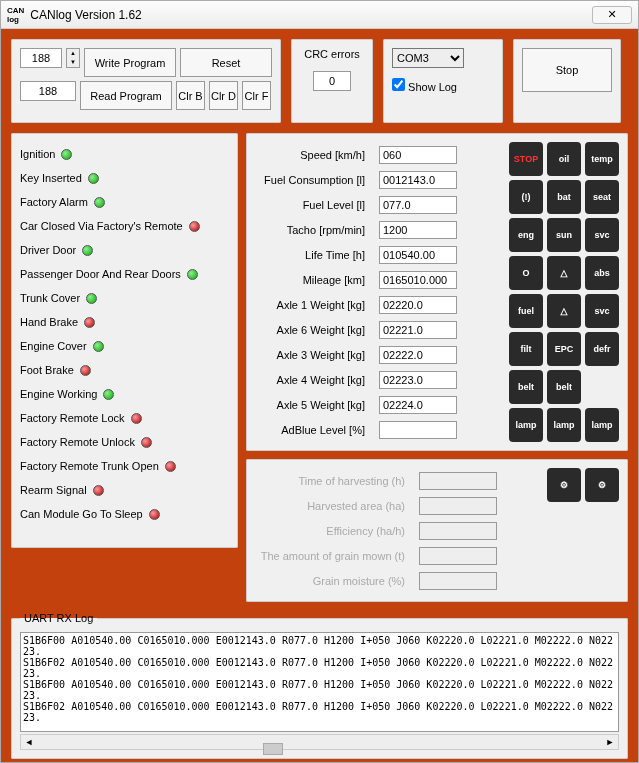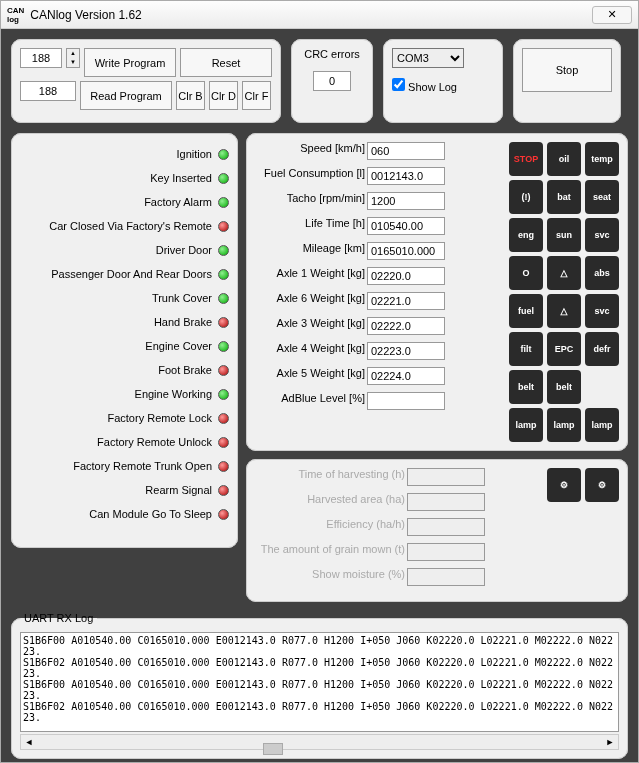--- a/index.html
+++ b/index.html
@@ -1,24 +1,24 @@
 <!DOCTYPE html>
 <html><head>
 <meta charset="utf-8">
 <style>
 * { box-sizing: border-box; margin: 0; padding: 0; }
 body { font-family: "Segoe UI", Tahoma, sans-serif; font-size: 11px; background: #f0f0f0; width: 639px; height: 763px; }
-.window { background: #404040; border: 1px solid #aaa; width: 639px; height: 763px; }
+.window { background: #c2410c; border: 1px solid #aaa; width: 639px; height: 763px; }
 .titlebar { display: flex; align-items: center; height: 28px; padding: 0 6px; background: linear-gradient(#fdfdfd,#ececec); border-bottom: 1px solid #ccc; }
 .titlebar .logo { font-size: 8px; font-weight: bold; margin-right: 6px; }
 .titlebar .title { font-size: 12px; }
 .titlebar .spacer { flex: 1; }
 .closebtn { border: 1px solid #bbb; border-radius: 3px; width: 40px; height: 18px; display: flex; align-items: center; justify-content: center; font-size: 11px; background: #f7f7f7; }
 .content { padding: 10px; }
-fieldset.box { border: 1px solid #ccc; border-radius: 10px; background: #f0f0f0; padding: 8px; }
+fieldset.box { border: 1px solid #ccc; border-radius: 2px; background: #f0f0f0; padding: 8px; }
 .toprow { display: flex; gap: 10px; }
 .topctrl { width: 252px; }
 .topctrl .r { display: flex; gap: 4px; margin-bottom: 4px; }
 .numinput { width: 42px; height: 20px; font-size: 11px; text-align: center; border: 1px solid #999; }
 .spinner { width: 14px; height: 20px; display: flex; flex-direction: column; border: 1px solid #999; }
 .spinner div { flex: 1; font-size: 6px; text-align: center; line-height: 8px; background: #eee; }
 .btn { border: 1px solid #999; background: #f7f7f7; height: 29px; font-size: 11px; cursor: pointer; }
 .wbtn { width: 92px; }
 .wbtn2 { width: 92px; }
 .smbtn { width: 29px; }
@@ -26,28 +26,28 @@
 .crcbox .lab { font-size: 11px; margin-bottom: 11px; }
 .crcbox .val { width: 38px; height: 20px; border: 1px solid #999; margin: 0 auto; text-align: center; line-height: 18px; background: #fff; }
 .combox { width: 120px; }
 .combox select { width: 72px; height: 20px; font-size: 11px; background: #eee; }
 .combox .chk { margin-top: 10px; font-size: 11px; }
 .stopbox { width: 108px; }
 .stopbox .btn { width: 100%; height: 44px; }
 .midrow { display: flex; gap: 8px; margin-top: 10px; }
 .leftpane { width: 227px; height: 415px; }
 .statlist { display: flex; flex-direction: column; gap: 8px; padding-top: 4px; }
-.statrow { display: flex; align-items: center; justify-content: flex-end; gap: 6px; height: 16px; }
+.statrow { display: flex; align-items: center; justify-content: flex-start; gap: 6px; height: 16px; }
 .statrow .lbl { font-size: 11px; text-align: right; }
 .led { width: 11px; height: 11px; border-radius: 50%; border: 1px solid #555; }
 .led.green { background: radial-gradient(circle at 35% 35%, #8fef8f, #0a0); }
 .led.red { background: radial-gradient(circle at 35% 35%, #f99, #a00); }
 .rightpane { flex: 1; display: flex; flex-direction: column; gap: 8px; }
 .valbox { padding: 6px 8px; }
-.vrow { display: flex; align-items: flex-start; gap: 2px; height: 25px; }
+.vrow { display: flex; align-items: center; gap: 14px; height: 25px; }
 .vrow .vlab { width: 110px; text-align: right; font-size: 11px; }
 .vrow .vlab.disabled { color: #aaa; }
 .vrow .vfld { width: 78px; height: 18px; border: 1px solid #999; background: #fff; font-size: 11px; padding: 0 3px; }
 .vrow .vfld[disabled] { background: #eee; }
 .icongrid { display: grid; grid-template-columns: repeat(3, 34px); gap: 4px; }
 .icon { width: 34px; height: 34px; background: #2a2a2a; border-radius: 4px; color: #fff; display: flex; align-items: center; justify-content: center; font-size: 9px; font-weight: bold; }
 .icon.stop { color: #f33; font-size: 9px; }
 .valsection { display: flex; gap: 8px; align-items: flex-start; }
 .valcols { flex: 1; }
 .agrbox { }
@@ -179,20 +179,24 @@
             <div class="valcols" id="valcols">
                 <div class="vrow">
                   <span class="vlab">Speed [km/h]</span>
                   <input class="vfld" value="060" style="">
                 </div>
                 <div class="vrow">
                   <span class="vlab">Fuel Consumption [l]</span>
                   <input class="vfld" value="0012143.0" style="">
                 </div>
                 <div class="vrow">
+                  <span class="vlab">Fuel Level [l]</span>
+                  <input class="vfld" value="077.0" style="">
+                </div>
+                <div class="vrow">
                   <span class="vlab">Tacho [rpm/min]</span>
                   <input class="vfld" value="1200" style="">
                 </div>
                 <div class="vrow">
                   <span class="vlab">Life Time [h]</span>
                   <input class="vfld" value="010540.00" style="">
                 </div>
                 <div class="vrow">
                   <span class="vlab">Mileage [km]</span>
                   <input class="vfld" value="0165010.000" style="">
@@ -263,21 +267,21 @@
                 </div>
                 <div class="vrow">
                   <span class="vlab disabled" style="width:150px">Efficiency (ha/h)</span>
                   <input class="vfld" disabled="" style="">
                 </div>
                 <div class="vrow">
                   <span class="vlab disabled" style="width:150px">The amount of grain mown (t)</span>
                   <input class="vfld" disabled="" style="">
                 </div>
                 <div class="vrow">
-                  <span class="vlab disabled" style="width:150px">Show moisture (%)</span>
+                  <span class="vlab disabled" style="width:150px">Grain moisture (%)</span>
                   <input class="vfld" disabled="" style="">
                 </div>
               </div>
             <div class="agricons" id="agricons">
                 <div class="icon">⚙</div>
                 <div class="icon">⚙</div>
               </div>
           </div>
         </fieldset>
       </div>

